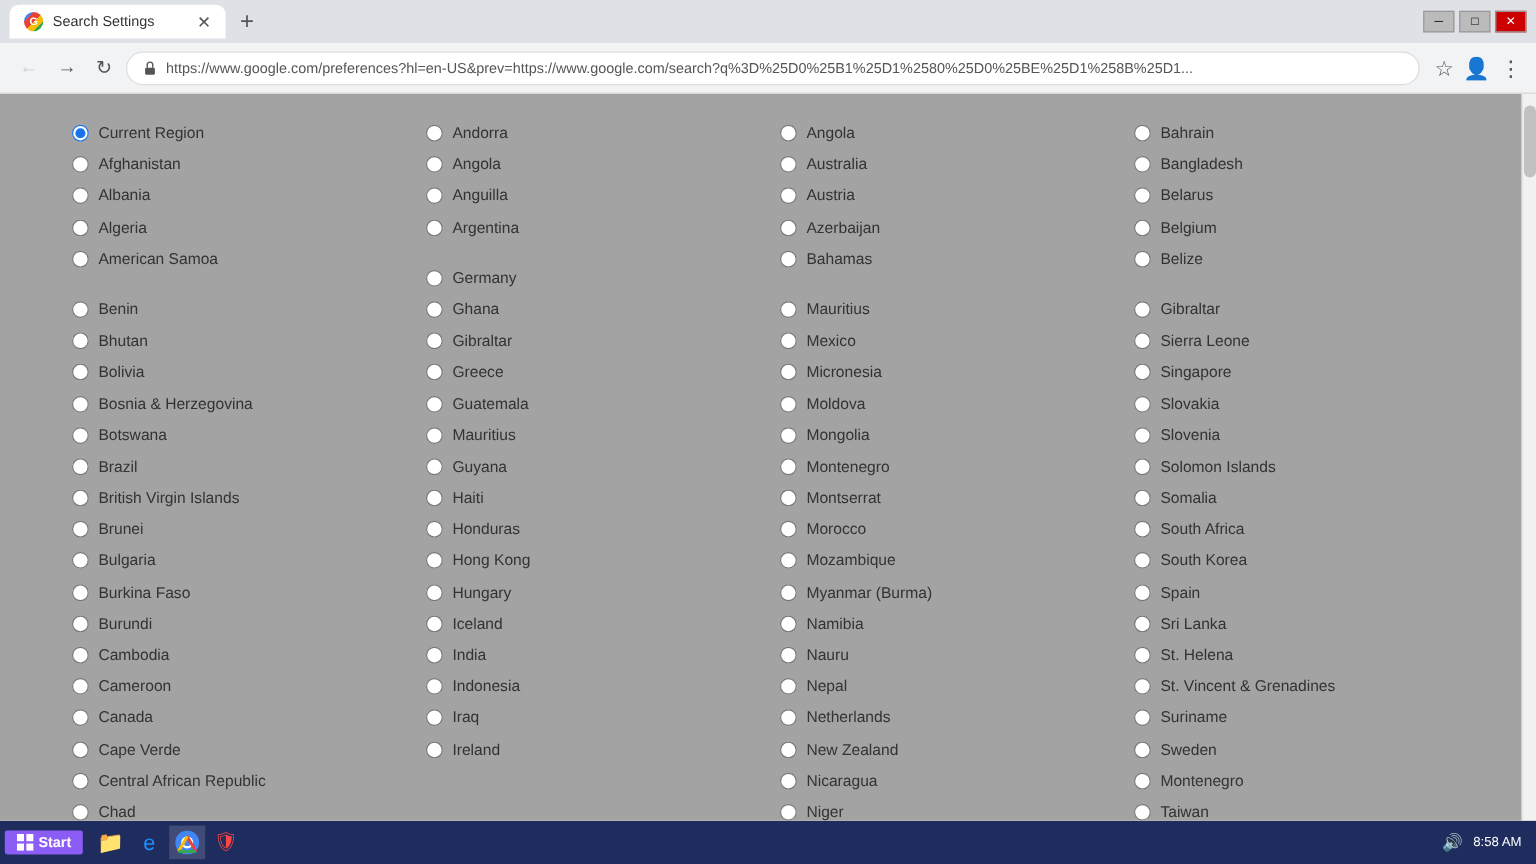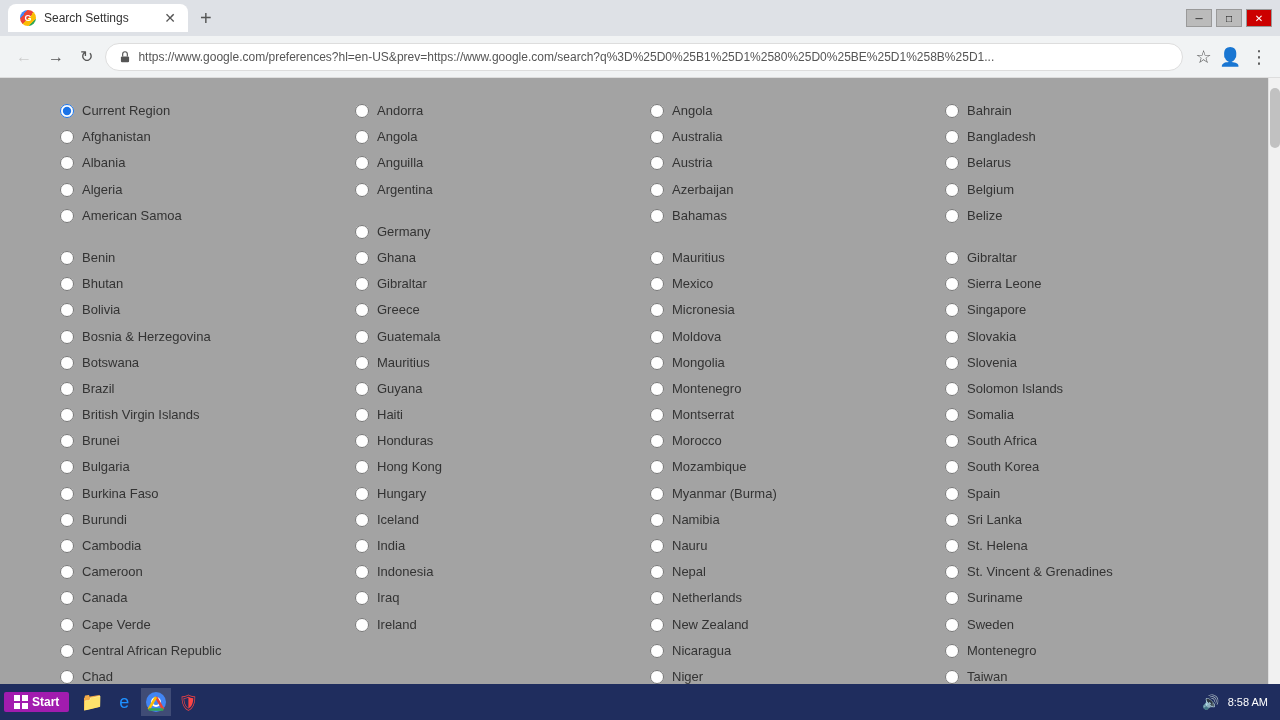--- a/index.html
+++ b/index.html
@@ -122,21 +122,21 @@
 
     .taskbar {
       height: 36px;
       background: #1f2d5e;
       display: flex;
       align-items: center;
       padding: 0 4px;
       gap: 4px;
     }
     .start-btn {
-      background: #a21caf;
+      background: #8b5cf6;
       color: #fff;
       padding: 3px 10px;
       font-size: 12px;
       font-weight: bold;
       border-radius: 2px;
       cursor: pointer;
       display: flex;
       align-items: center;
       gap: 4px;
     }

